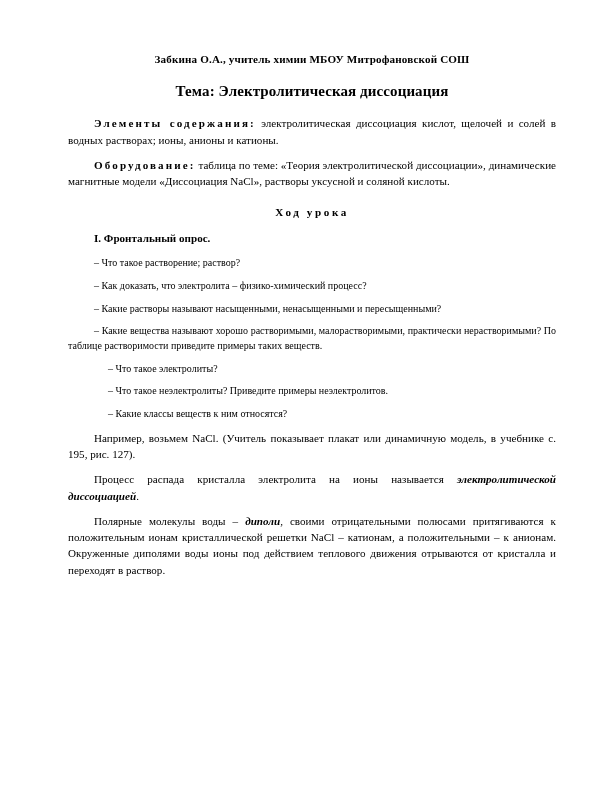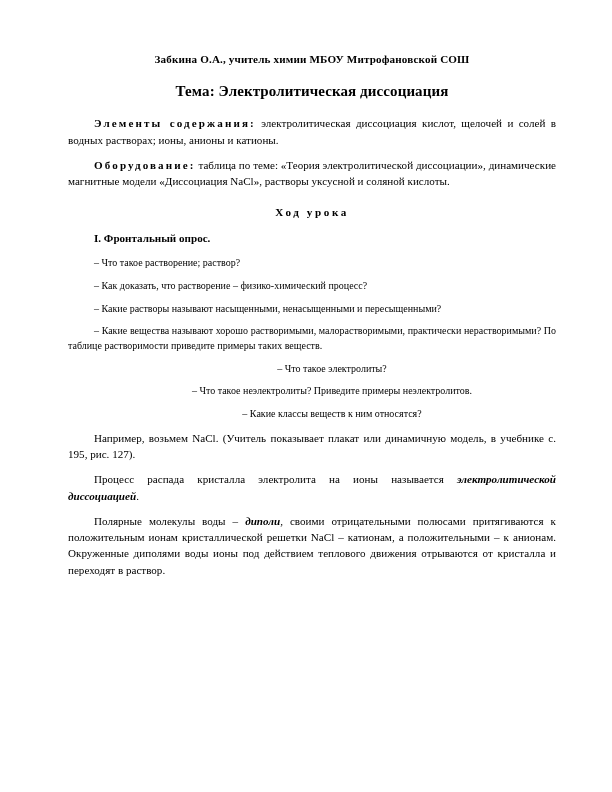--- a/index.html
+++ b/index.html
@@ -74,21 +74,21 @@
     text-align: justify;
     text-indent: 26px;
   }
   
   p.qline.noj {
     text-align: left;
   }
   
   p.qline.deep {
     text-indent: 40px;
-    text-align: center;
+    text-align: left;
   }
 
   .lead {
     font-weight: bold;
     letter-spacing: 2.1px;
   }
   .bi {
     font-weight: bold;
     font-style: italic;
   }
@@ -109,21 +109,21 @@
 
   <p class="para">
     <span class="lead">Оборудование:</span><span> таблица по теме: «Теория электролитической диссоциации», динамические магнитные модели «Диссоциация NaCl», растворы уксусной и соляной кислоты.</span>
   </p>
 
   <div class="section-heading">Ход урока</div>
 
   <div class="sub-heading">I. Фронтальный опрос.</div>
 
   <p class="qline noj">– Что такое растворение; раствор?</p>
-  <p class="qline noj">– Как доказать, что растворение – физико-химический процесс?</p>
+  <p class="qline noj">– Как доказать, что электролита – физико-химический процесс?</p>
   <p class="qline">– Какие растворы называют насыщенными, ненасыщенными и пересыщенными?</p>
   <p class="qline">– Какие вещества называют хорошо растворимыми, малорастворимыми, практически нерастворимыми? По таблице растворимости приведите примеры таких веществ.</p>
   <p class="qline deep">– Что такое электролиты?</p>
   <p class="qline deep">– Что такое неэлектролиты? Приведите примеры неэлектролитов.</p>
   <p class="qline deep">– Какие классы веществ к ним относятся?</p>
 
 
 
   <p class="para">Например, возьмем NaCl. (Учитель показывает плакат или динамичную модель, в учебнике с. 195, рис. 127).</p>
 

